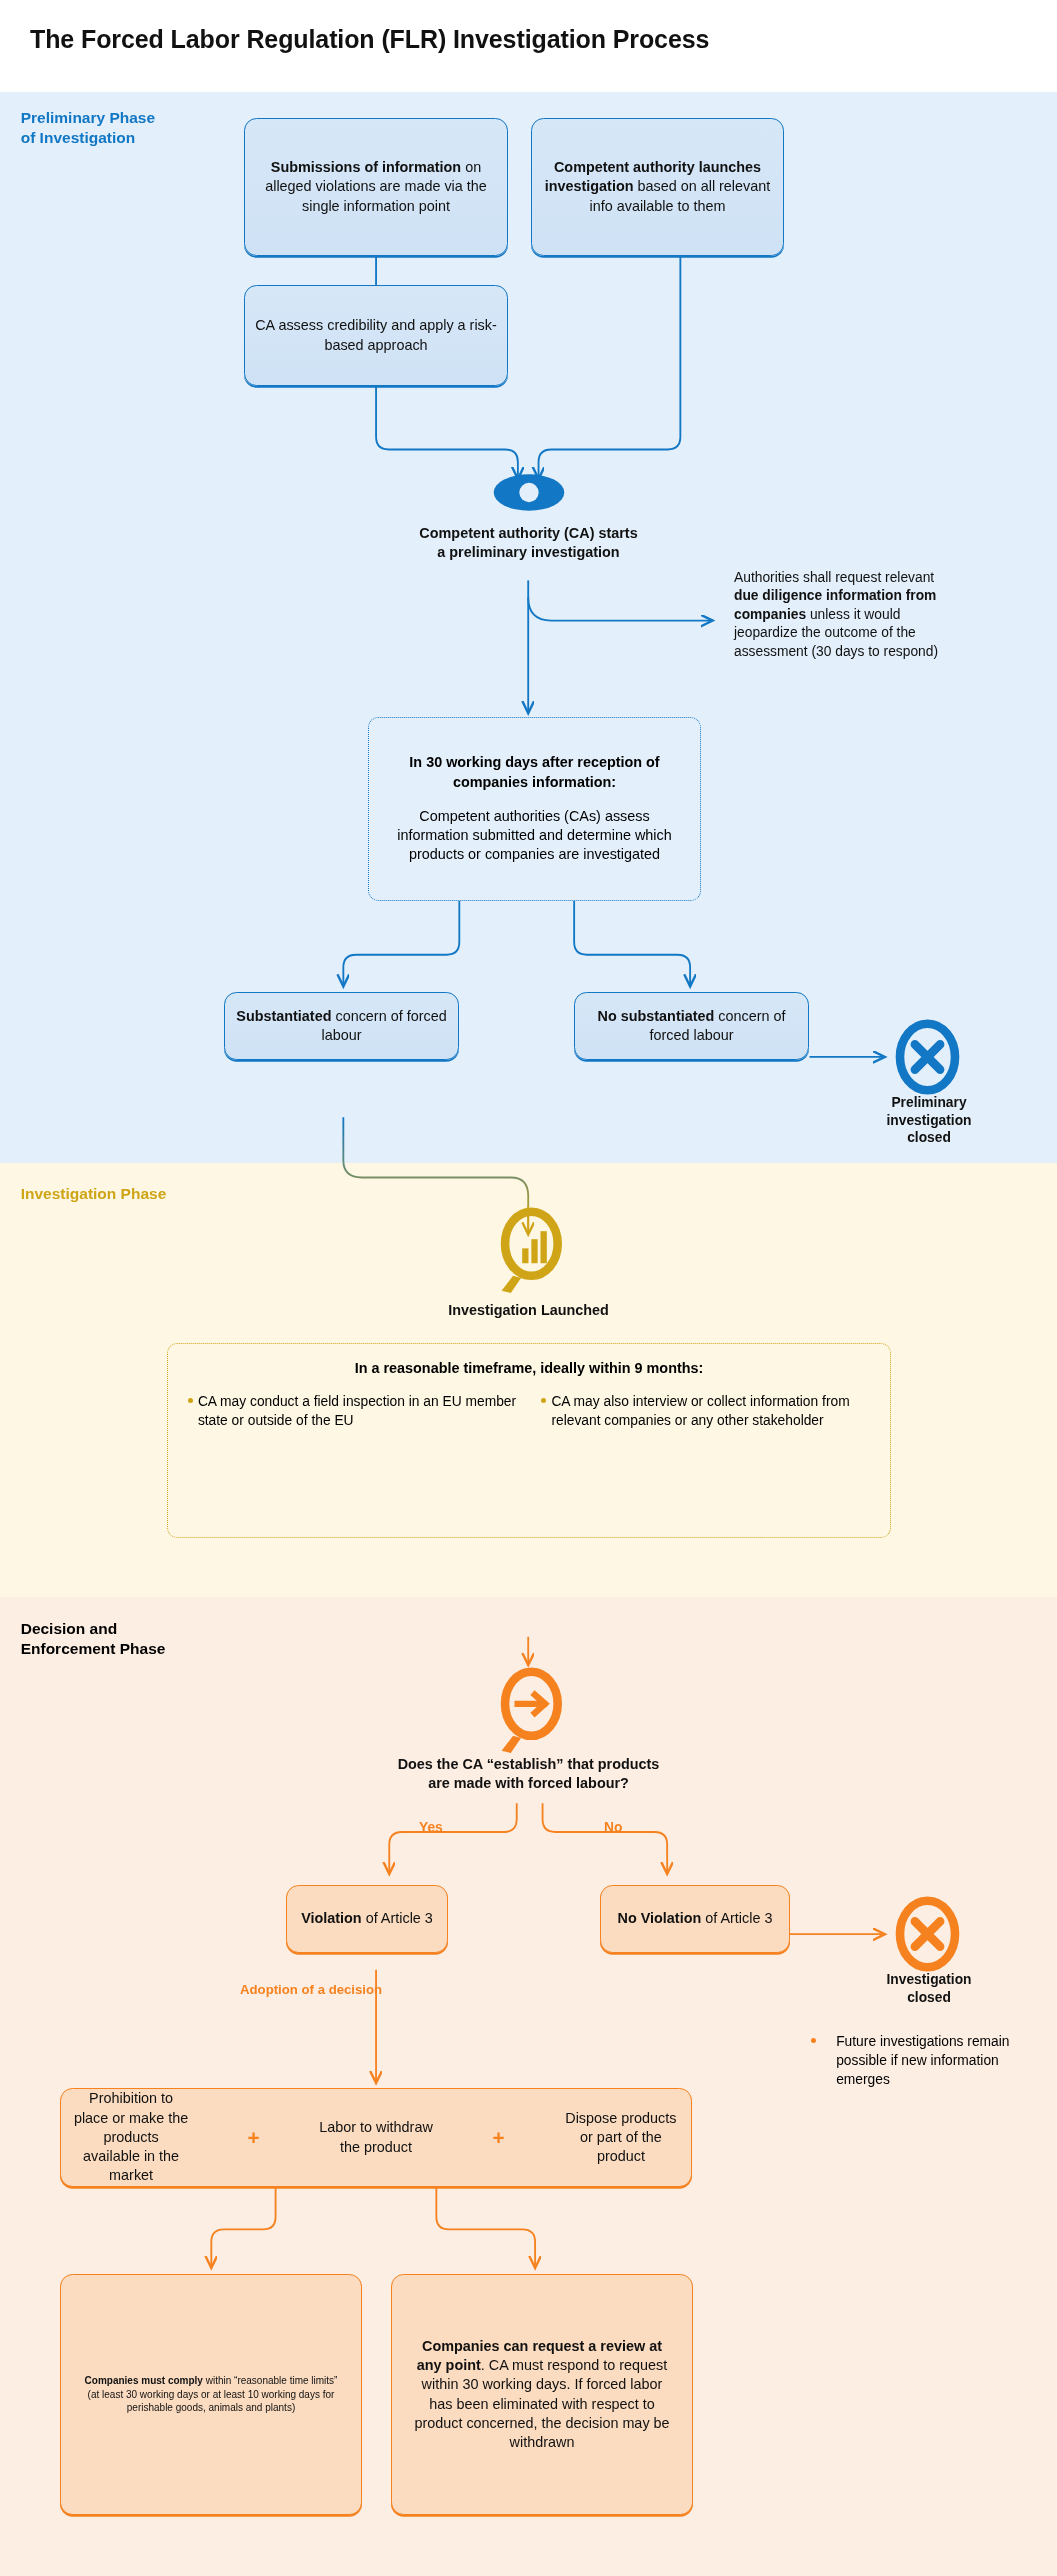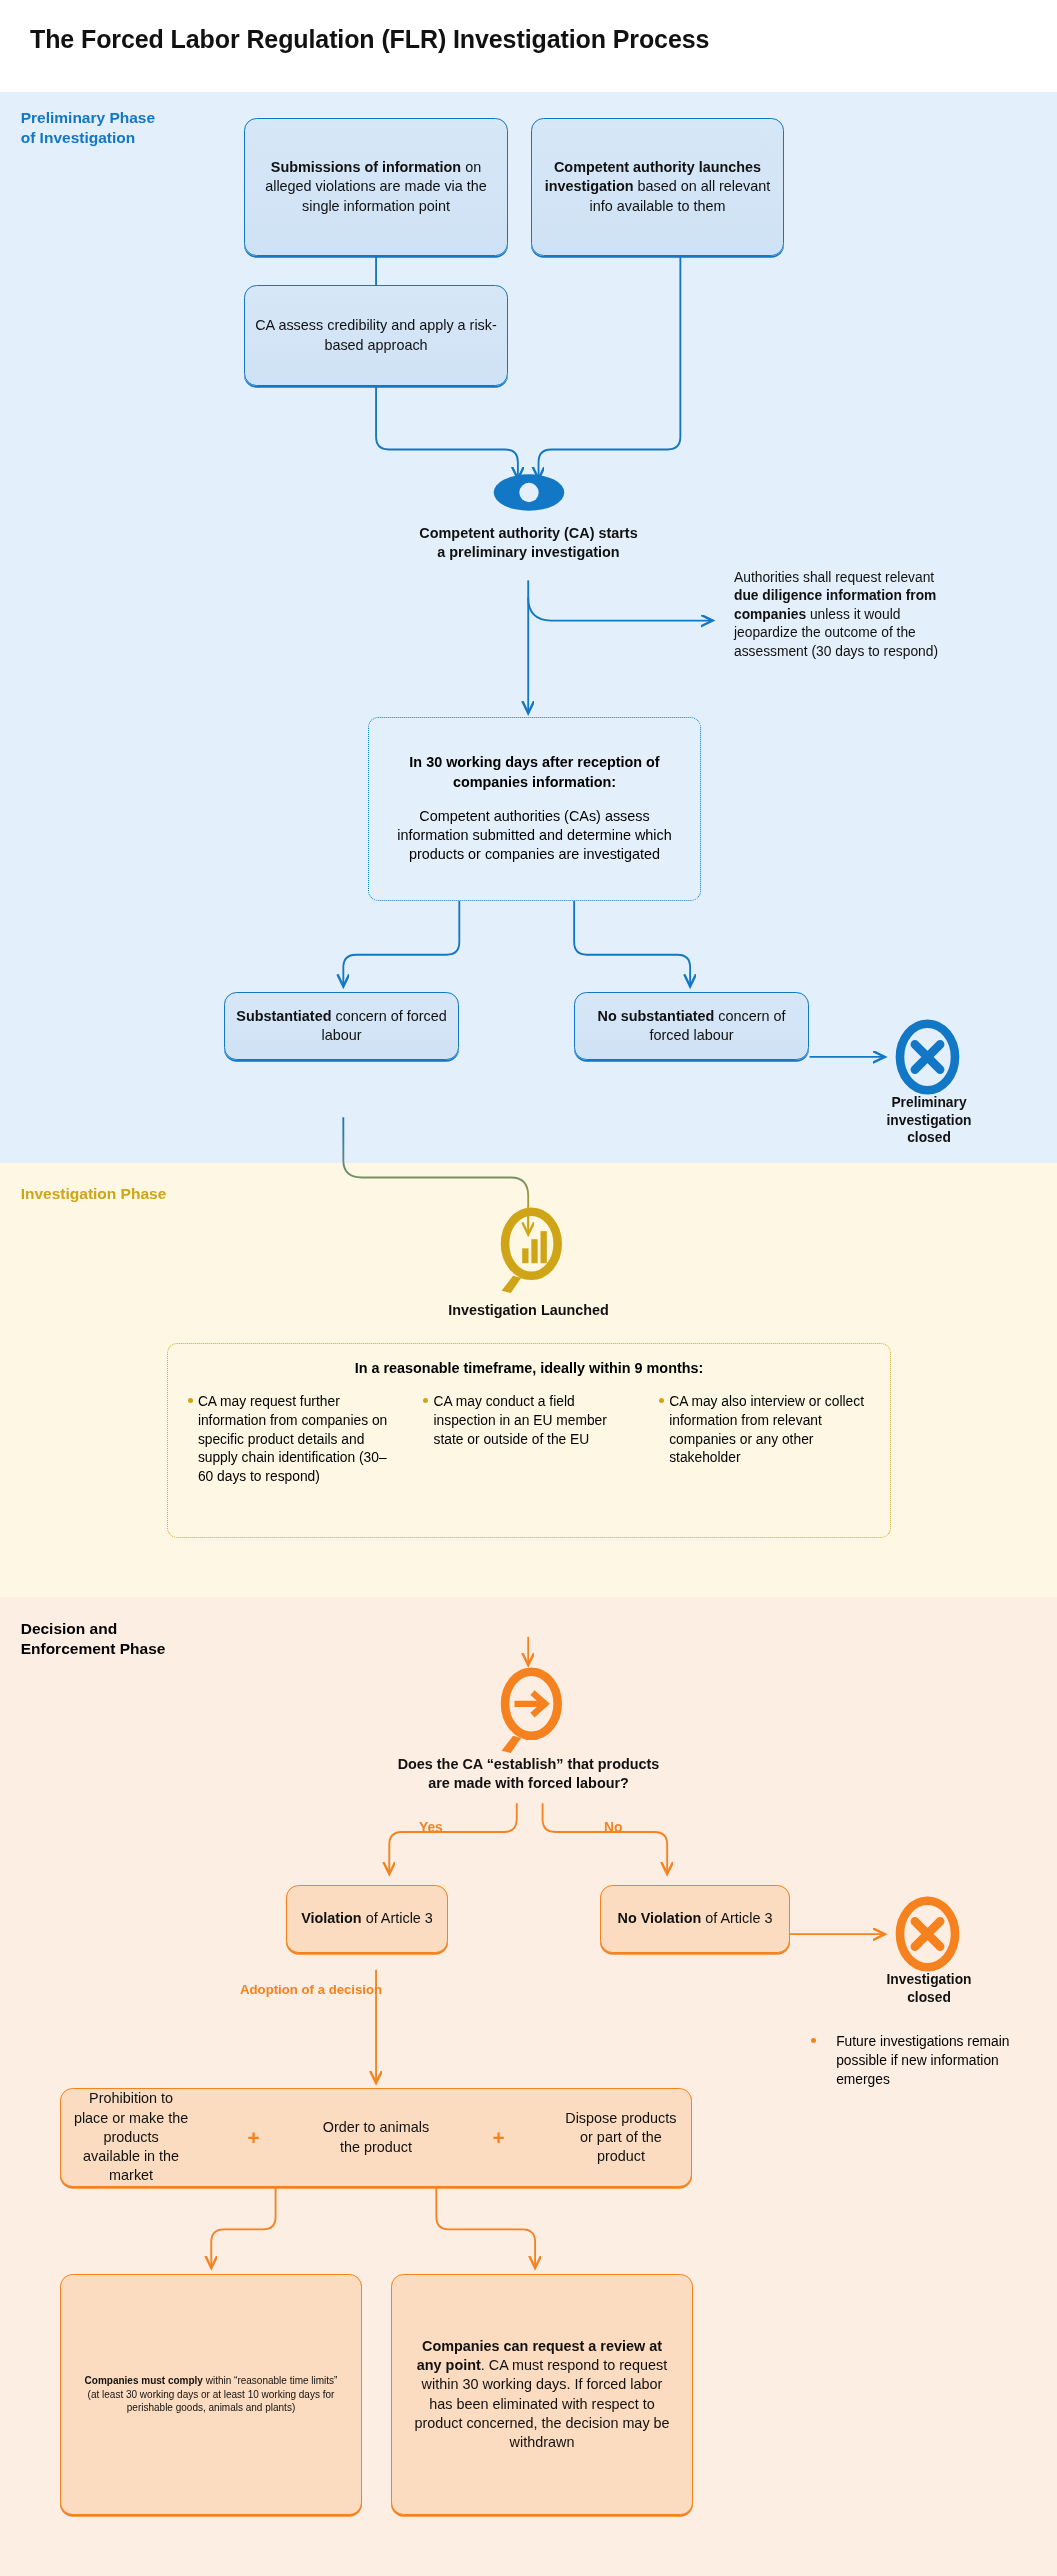--- a/index.html
+++ b/index.html
@@ -243,24 +243,20 @@
     </svg>
   </div>
 
   <div class="ftext center" style="left:356px;top:1301px;width:345px;font-size:14.4px;font-weight:bold;">Investigation Launched</div>
 
   <div class="dashed-gold" style="position:absolute;left:167px;top:1343px;width:724px;height:195px;box-sizing:border-box;padding:16px 19.5px 11.5px 19.5px;">
     <div class="center b" style="font-size:14.4px;">In a reasonable timeframe, ideally within 9 months:</div>
     <div style="display:flex;gap:24px;margin-top:17px;">
       <div class="bullet-row" style="flex:1 1 0;">
         <span class="dot gold"></span>
-        <span style="font-size:13.8px;line-height:1.36;">CA may request further information from companies on specific product details and supply chain identification (30–60 days to respond)</span>
-      </div>
-      <div class="bullet-row" style="flex:1 1 0;">
-        <span class="dot gold"></span>
         <span style="font-size:13.8px;line-height:1.36;">CA may conduct a field inspection in an EU member state or outside of the EU</span>
       </div>
       <div class="bullet-row" style="flex:1 1 0;">
         <span class="dot gold"></span>
         <span style="font-size:13.8px;line-height:1.36;">CA may also interview or collect information from relevant companies or any other stakeholder</span>
       </div>
     </div>
   </div>
 
   <div class="icon" style="left:491px;top:1666px;width:75px;height:87px;">
@@ -302,21 +298,21 @@
   <div class="bullet-row" style="position:absolute;left:811px;top:2033px;width:230px;gap:20px;">
     <span class="dot orange"></span>
     <span style="font-size:13.8px;line-height:1.36;">Future investigations remain possible if new information emerges</span>
   </div>
 
   <div class="adoption" style="left:240px;top:1982px;">Adoption of a decision</div>
 
   <div class="orange-box" style="position:absolute;left:60px;top:2088px;width:632px;height:99px;box-sizing:border-box;display:flex;align-items:center;gap:44px;">
     <div class="center" style="flex:1 1 0;font-size:14.4px;line-height:1.34;padding:0 12.6px;">Prohibition to place or make the products available in the market</div>
     <div class="center b" style="flex:0 0 auto;color:#f5821f;font-size:20.7px;padding:0 2.3px;">+</div>
-    <div class="center" style="flex:1 1 0;font-size:14.4px;line-height:1.34;padding:0 12.6px;">Order to animals the product</div>
+    <div class="center" style="flex:1 1 0;font-size:14.4px;line-height:1.34;padding:0 12.6px;">Labor to withdraw the product</div>
     <div class="center b" style="flex:0 0 auto;color:#f5821f;font-size:20.7px;padding:0 2.3px;">+</div>
     <div class="center" style="flex:1 1 0;font-size:14.4px;line-height:1.34;padding:0 12.6px;">Dispose products or part of the product</div>
   </div>
 
   <div class="box orange-box" style="left:60px;top:2274px;width:302px;height:241px;">
     <div class="txt" style="font-size:10px;padding:0 19.5px;">
       <span class="b">Companies must comply</span><span> within “reasonable time limits” (at least 30 working days or at least 10 working days for perishable goods, animals and plants)</span>
     </div>
   </div>
 

